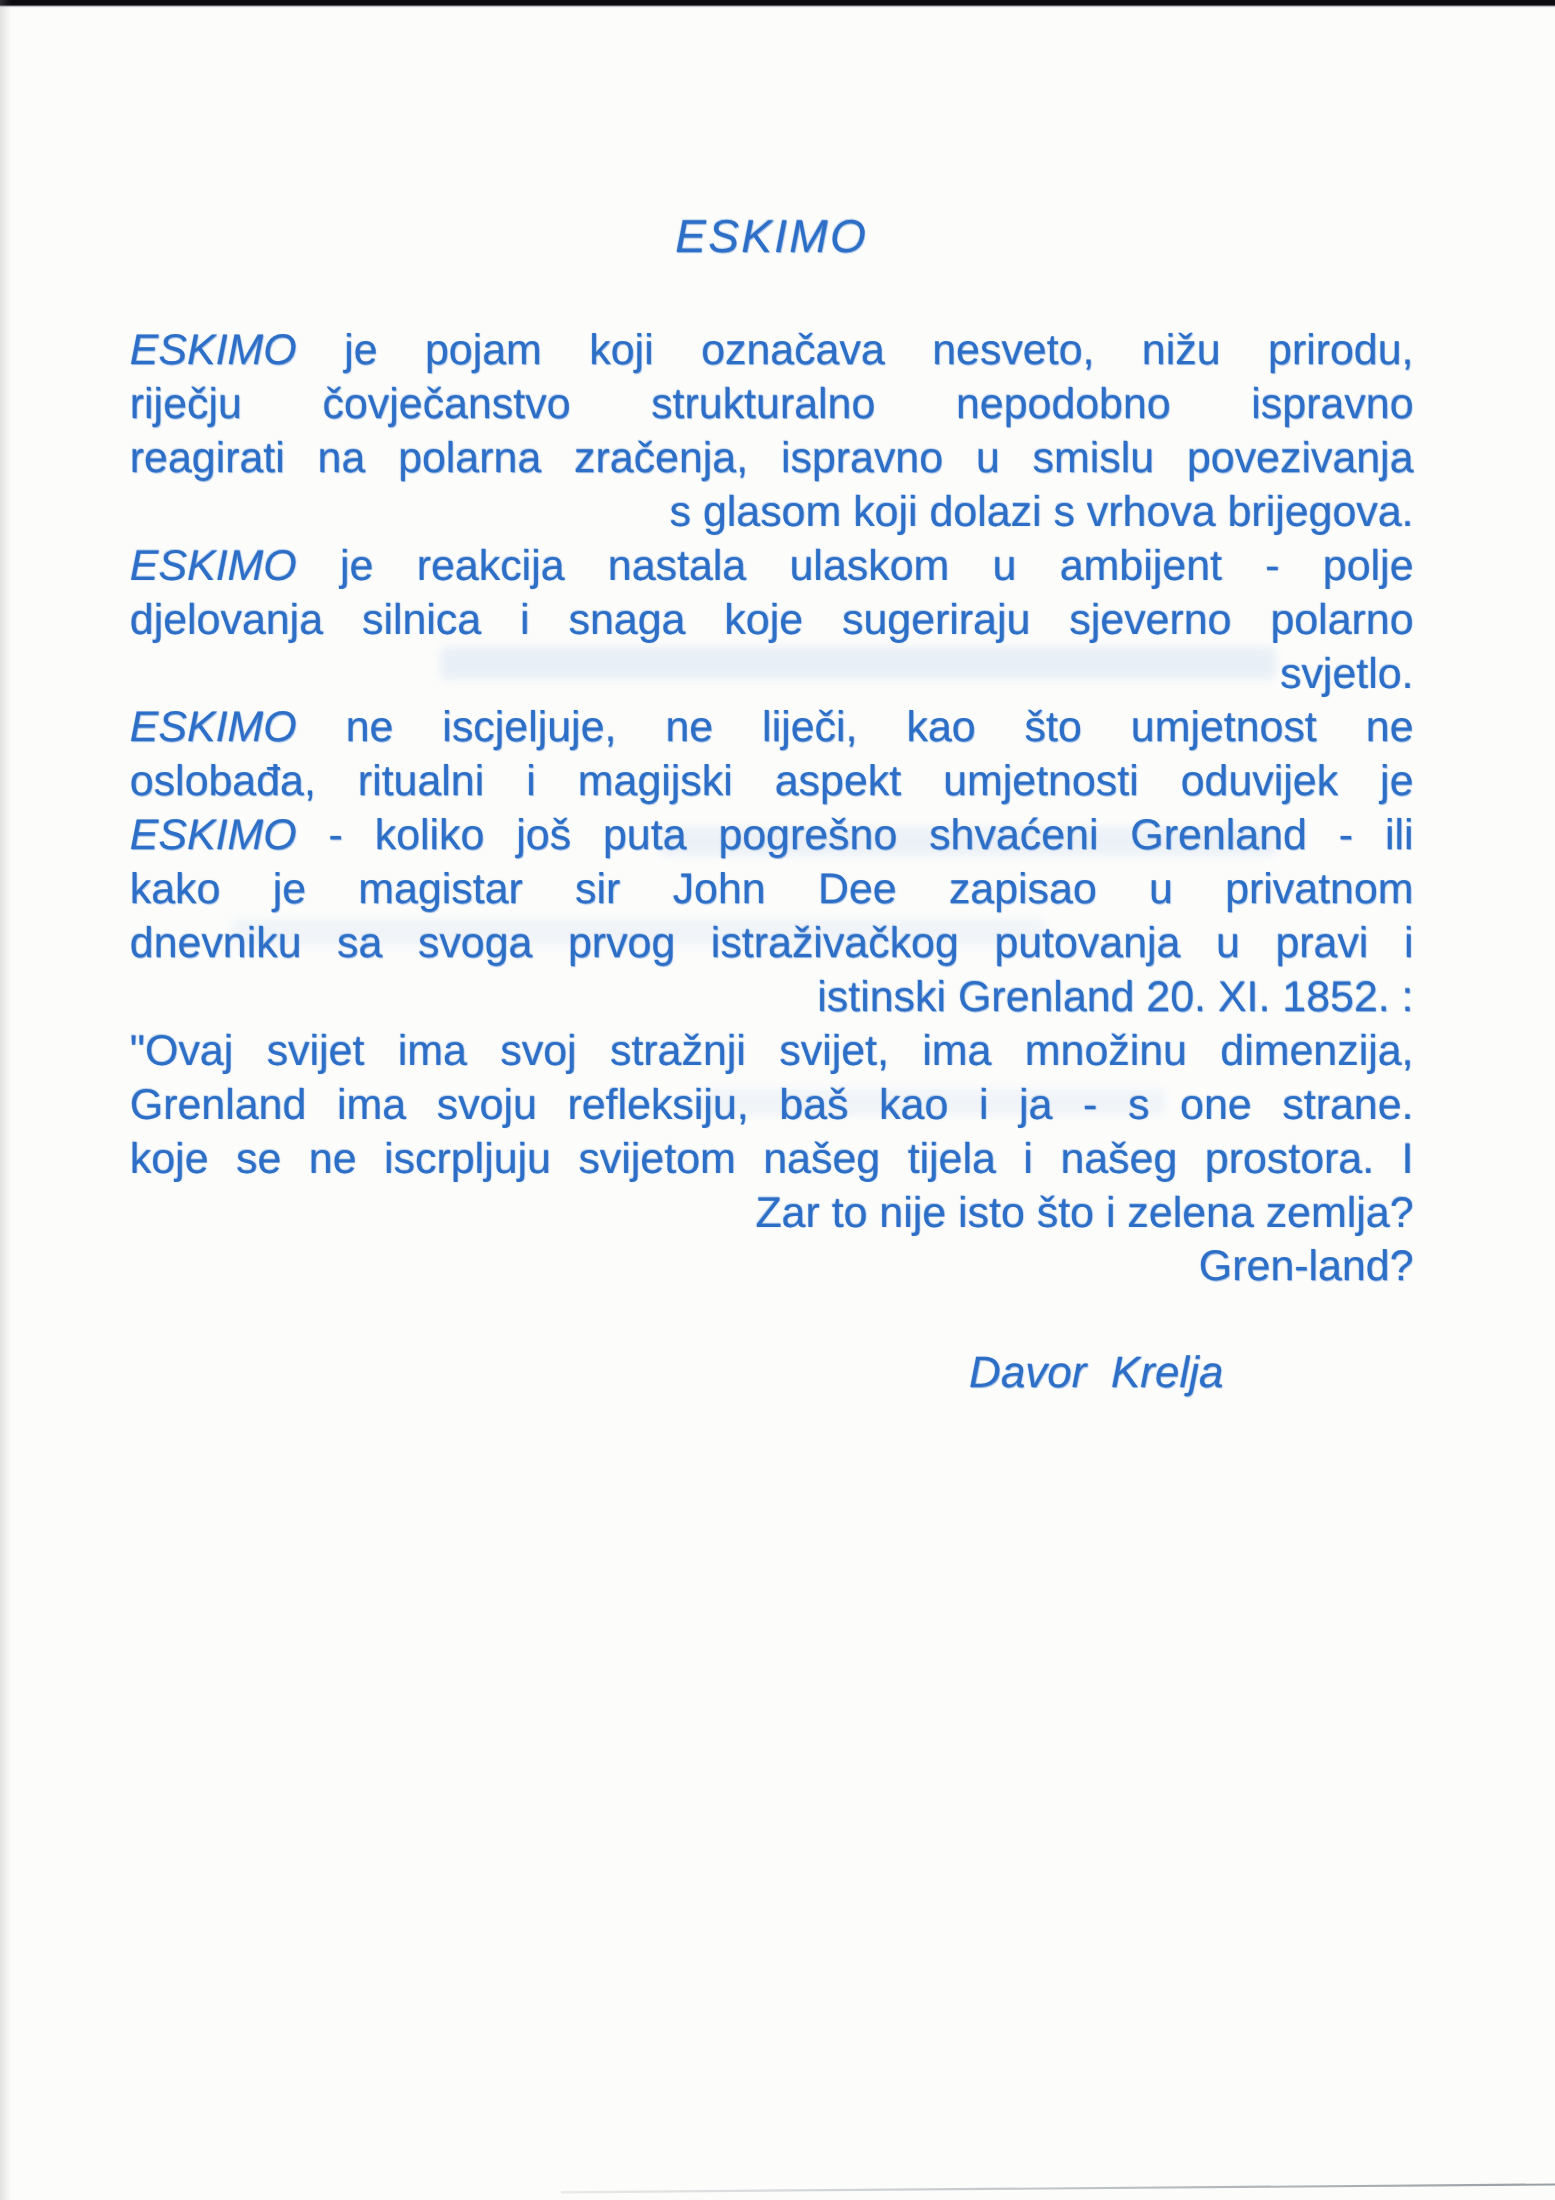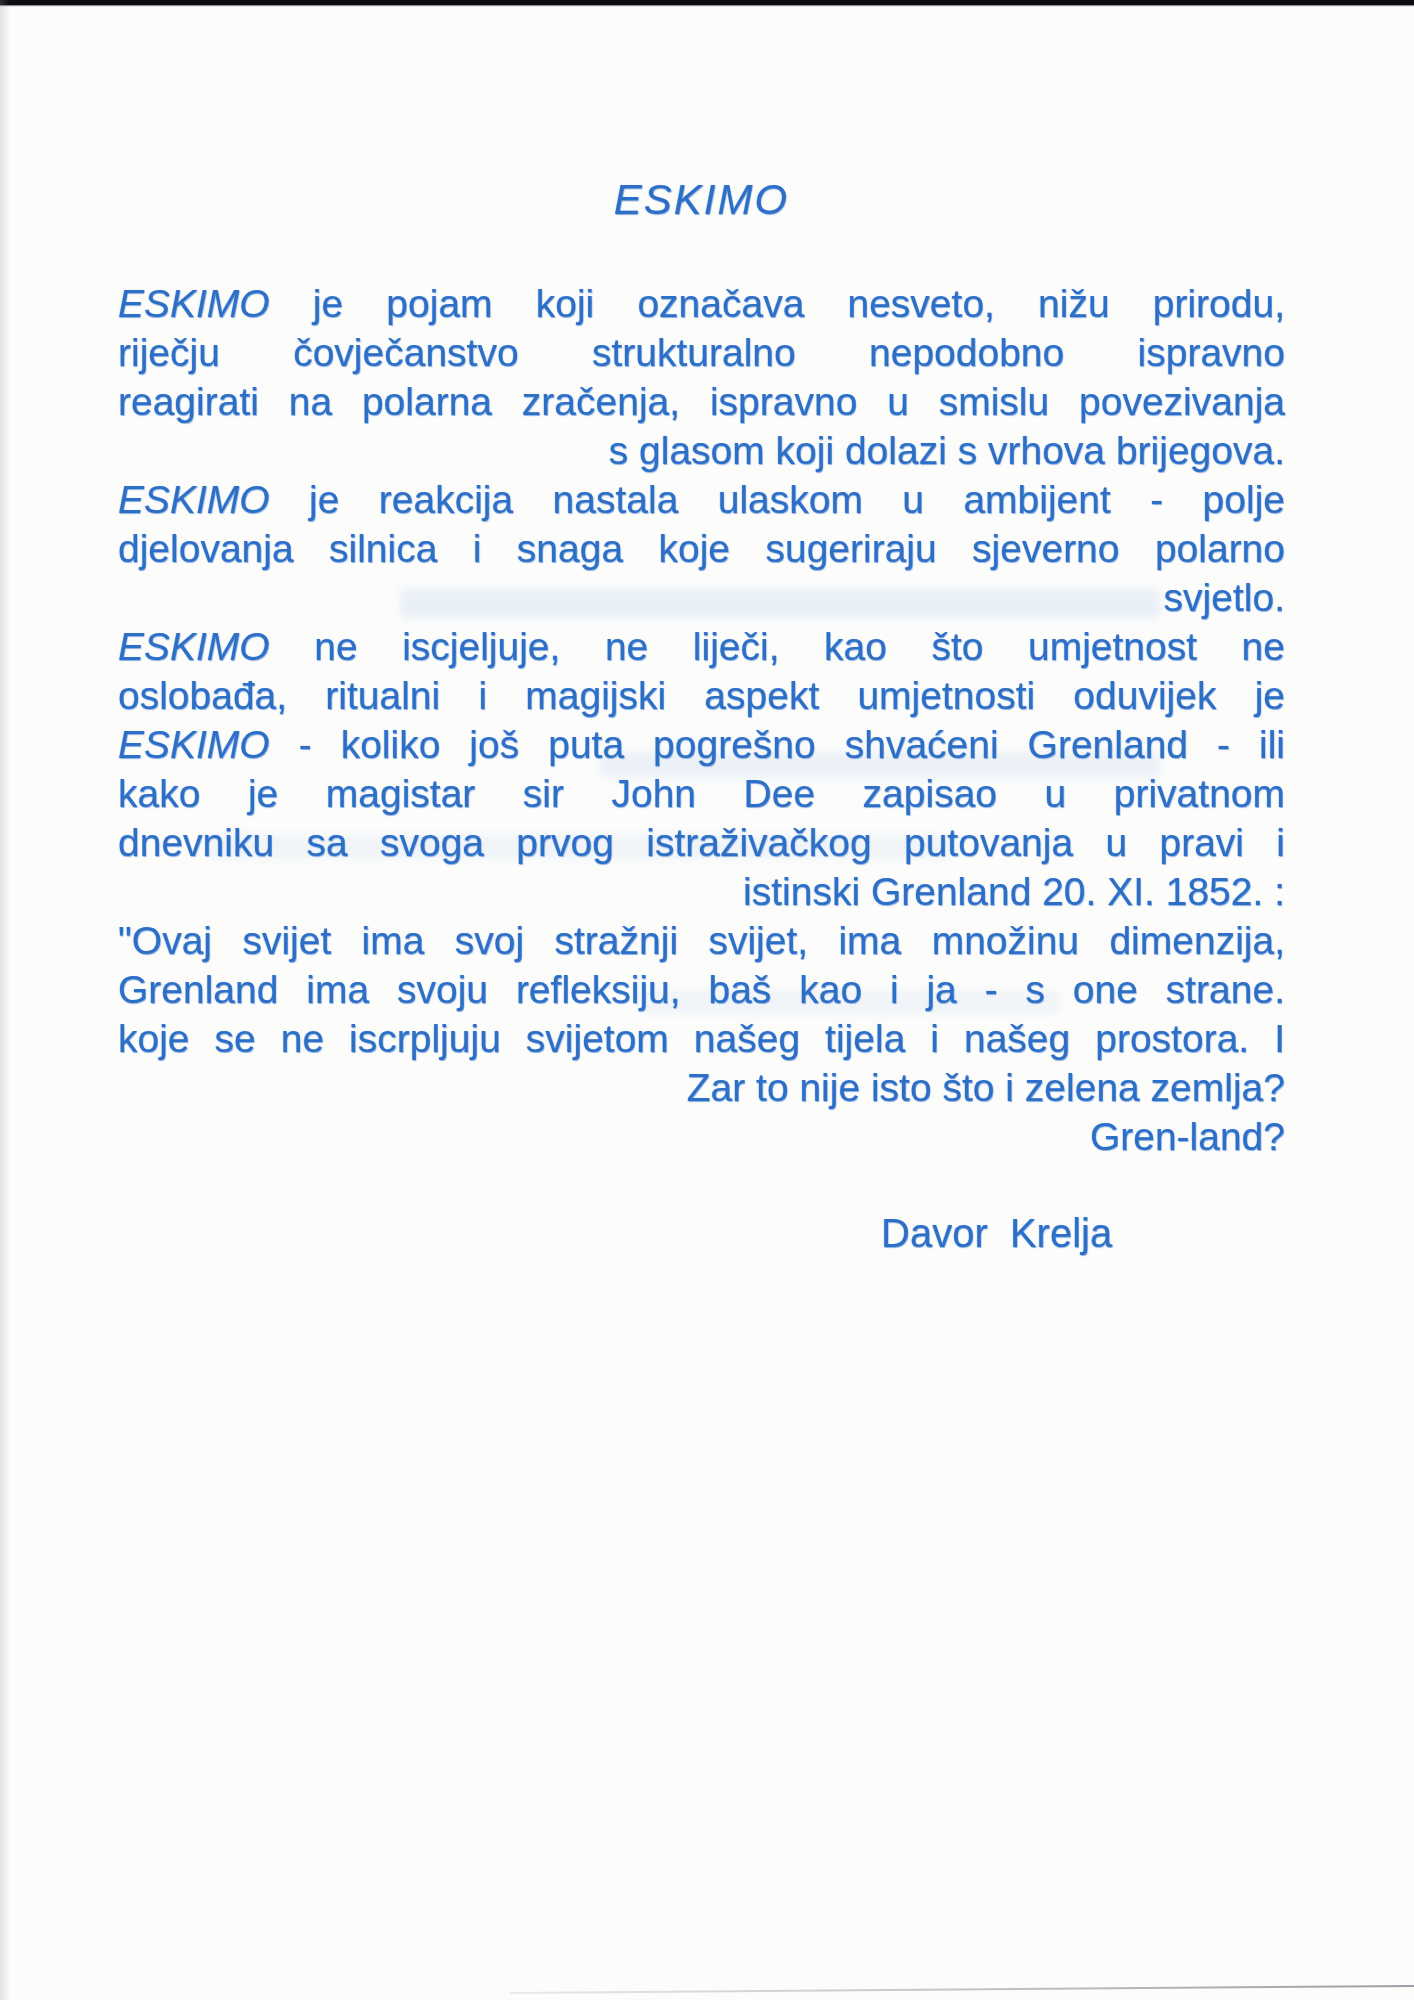--- a/index.html
+++ b/index.html
@@ -51,21 +51,21 @@
     border-radius: 6px;
   }
   .ghost.g1 { left: 400px;  top: 588px;  width: 760px; }
   .ghost.g2 { left: 600px;  top: 752px;  width: 560px; height: 26px; opacity:.11; }
   .ghost.g3 { left: 210px;  top: 835px;  width: 740px; height: 24px; opacity:.08; }
   .ghost.g4 { left: 640px;  top: 990px;  width: 420px; height: 24px; opacity:.08; }
 
   .content {
     position: absolute;
     left: 118px;
-    top: 175px;
+    top: 190px;
     width: 1167px;
   }
   .doc-title {
     text-align: center;
     font-style: italic;
     font-size: 42px;
     line-height: 50px;
     letter-spacing: 2px;
     margin-bottom: 54px;
     text-shadow: 0.6px 0.6px 1px rgba(45,111,199,.55), -0.5px -0.5px 1px rgba(45,111,199,.3);
@@ -82,20 +82,21 @@
     text-align-last: justify;
   }
   .lead { font-style: italic; }
   .signature {
     margin-top: 48px;
     padding-left: 763px;
     font-size: 40px;
     line-height: 49px;
     white-space: pre;
     text-shadow: 0.6px 0.6px 1px rgba(45,111,199,.55), -0.5px -0.5px 1px rgba(45,111,199,.3);
+    font-style: italic;
   }
 </style>
 </head>
 <body>
 
 <div class="page">
   <div class="scan-top"></div>
   <div class="scan-left"></div>
 
   <div class="ghost g1"></div>

